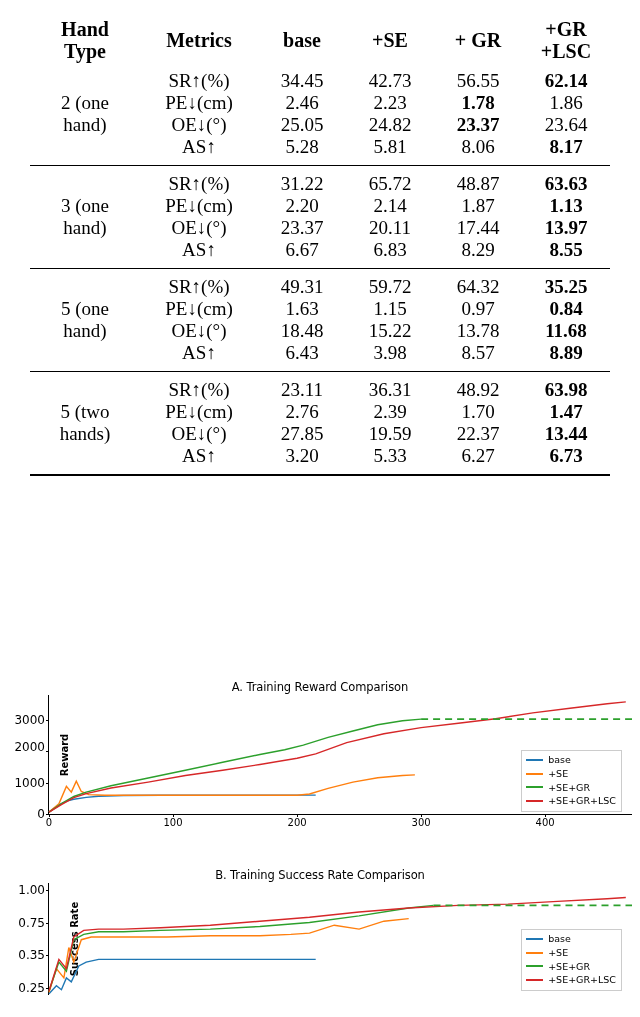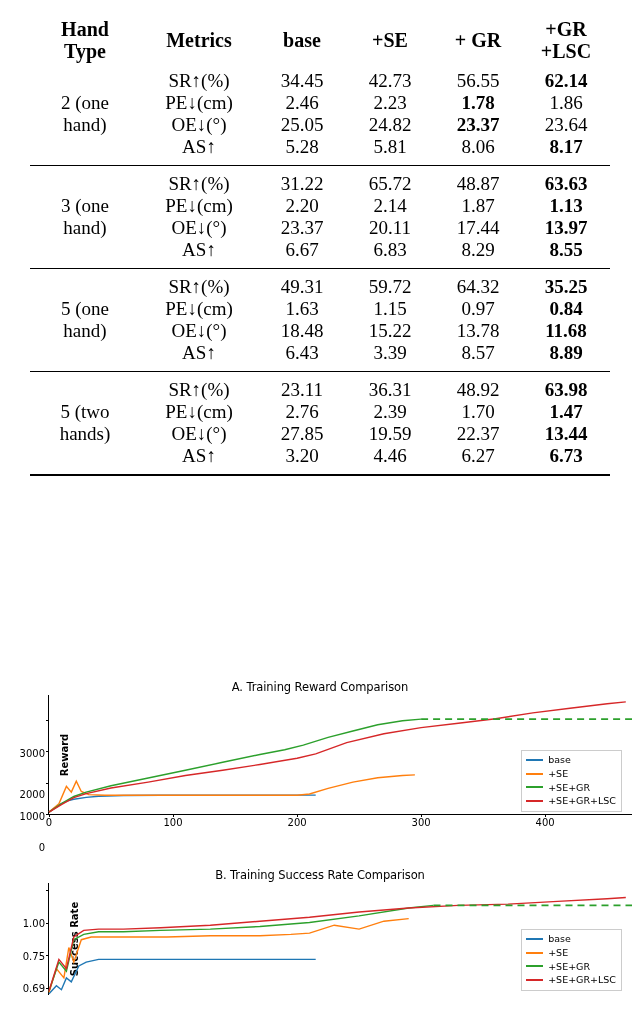--- a/index.html
+++ b/index.html
@@ -96,23 +96,22 @@
     font-weight: bold;
     white-space: nowrap;
   }
   #chartA .ylabel { left: -6px; }
   #chartB .ylabel { left: -12px; }
   .ytick {
     position: absolute;
     right: 100%;
     margin-right: 4px;
     transform: translateY(-50%);
-    font-size: 10px;
+    font-size: 12px;
     white-space: nowrap;
-    margin-top: 33px;
   }
   .xtick {
     position: absolute;
     top: 100%;
     margin-top: 3px;
     transform: translateX(-50%);
     font-size: 10px;
     white-space: nowrap;
   }
   .xlabel {
@@ -281,21 +280,21 @@
           <td class="cell metric">OE↓(°)</td>
           <td class="cell">18.48</td>
           <td class="cell">15.22</td>
           <td class="cell">13.78</td>
           <td class="cell bold">11.68</td>
         </tr>
         <tr>
           <td class="cell handtype"></td>
           <td class="cell metric">AS↑</td>
           <td class="cell">6.43</td>
-          <td class="cell">3.39</td>
+          <td class="cell">3.98</td>
           <td class="cell">8.57</td>
           <td class="cell bold">8.89</td>
         </tr>
         <tr class="grp-spacer">
           <td colspan="6"></td>
         </tr>
         <tr class="rule-sep">
           <td colspan="6" style="border-top:1.2px solid #000;height:0"></td>
         </tr>
         <tr class="grp-spacer">
@@ -321,21 +320,21 @@
           <td class="cell metric">OE↓(°)</td>
           <td class="cell">27.85</td>
           <td class="cell">19.59</td>
           <td class="cell">22.37</td>
           <td class="cell bold">13.44</td>
         </tr>
         <tr>
           <td class="cell handtype"></td>
           <td class="cell metric">AS↑</td>
           <td class="cell">3.20</td>
-          <td class="cell">4.46</td>
+          <td class="cell">5.33</td>
           <td class="cell">6.27</td>
           <td class="cell bold">6.73</td>
         </tr>
         <tr class="grp-spacer">
           <td colspan="6"></td>
         </tr>
         <tr>
           <td colspan="6" style="border-top:2.5px solid #000;height:0"></td>
         </tr>
       </tbody>
@@ -368,21 +367,21 @@
         <path d="M0.0 117.1 L6.2 112.7 L12.4 108.7 L18.6 105.8 L24.8 104.3 L37.2 102.4 L49.6 101.2 L74.4 100.5 L111.6 100.2 L161.3 100.1 L223.3 100.1 L266.7 100.1 " fill="none" stroke="#1f77b4" stroke-width="1.4"></path>
         <path d="M0.0 117.1 L9.9 108.7 L17.4 91.4 L22.3 97.1 L27.3 86.1 L32.3 96.5 L39.7 99.6 L55.8 100.2 L86.8 100.2 L136.4 100.2 L198.5 100.2 L248.1 100.2 L260.5 99.0 L279.1 93.3 L303.9 87.1 L328.7 82.7 L353.5 80.5 L365.9 79.9 " fill="none" stroke="#ff7f0e" stroke-width="1.4"></path>
         <path d="M0.0 117.1 L12.4 108.7 L24.8 101.5 L37.2 97.1 L62.0 90.8 L99.2 83.0 L136.4 75.2 L173.7 67.3 L210.9 59.5 L235.7 54.8 L254.3 50.1 L279.1 42.3 L303.9 36.0 L328.7 29.8 L353.5 25.7 L372.1 24.1 " fill="none" stroke="#2ca02c" stroke-width="1.4"></path>
         <path d="M0.0 117.1 L12.4 109.6 L24.8 102.7 L37.2 98.6 L62.0 93.0 L99.2 87.1 L136.4 80.5 L173.7 75.2 L210.9 69.5 L248.1 63.3 L266.7 58.9 L297.7 47.6 L334.9 38.8 L372.1 32.6 L409.3 28.2 L446.6 23.8 L483.8 17.9 L521.0 13.2 L558.2 8.8 L576.8 6.9 " fill="none" stroke="#d62728" stroke-width="1.4"></path>
         <path d="M372.1 24.1 L583.0 24.1 " fill="none" stroke="#2ca02c" stroke-width="1.6" stroke-dasharray="7,5"></path>
       </svg>
       <div class="ytick" style="top: 119px;">0</div>
       <div class="tickmark" style="top: 119px;"></div>
       <div class="ytick" style="top: 87.6842px;">1000</div>
       <div class="tickmark" style="top: 87.6842px;"></div>
-      <div class="ytick" style="top: 66px;">2000</div>
+      <div class="ytick" style="top: 52px;">2000</div>
       <div class="tickmark" style="top: 56.3684px;"></div>
       <div class="ytick" style="top: 25.0526px;">3000</div>
       <div class="tickmark" style="top: 25.0526px;"></div>
       <div class="xtick" style="left: 0px;">0</div>
       <div class="xtickmark" style="left: 0px;"></div>
       <div class="xtick" style="left: 124.043px;">100</div>
       <div class="xtickmark" style="left: 124.043px;"></div>
       <div class="xtick" style="left: 248.085px;">200</div>
       <div class="xtickmark" style="left: 248.085px;"></div>
       <div class="xtick" style="left: 372.128px;">300</div>
@@ -416,20 +415,20 @@
     </div>
   <svg class="series" width="583" height="112">
         <path d="M0.0 110.7 L7.4 102.8 L12.4 106.7 L17.4 94.9 L22.3 98.8 L29.8 83.0 L37.2 79.1 L49.6 76.4 L74.4 76.4 L124.0 76.4 L186.1 76.4 L248.1 76.4 L266.7 76.4 " fill="none" stroke="#1f77b4" stroke-width="1.4"></path>
         <path d="M0.0 109.4 L7.4 85.6 L14.9 94.9 L19.8 64.6 L24.8 79.1 L32.3 56.7 L42.2 54.0 L55.8 54.0 L80.6 54.0 L117.8 54.0 L161.3 52.7 L210.9 52.7 L241.9 51.4 L260.5 50.1 L285.3 42.2 L310.1 46.1 L334.9 38.2 L359.7 35.6 " fill="none" stroke="#ff7f0e" stroke-width="1.4"></path>
         <path d="M0.0 108.0 L9.9 79.1 L17.4 88.3 L24.8 56.7 L34.7 51.4 L49.6 48.8 L74.4 48.8 L111.6 47.4 L161.3 46.1 L210.9 43.5 L260.5 39.5 L310.1 32.9 L359.7 25.0 L384.5 22.4 " fill="none" stroke="#2ca02c" stroke-width="1.4"></path>
         <path d="M0.0 108.0 L9.9 76.4 L17.4 85.6 L24.8 54.0 L34.7 47.4 L49.6 46.1 L74.4 46.1 L111.6 44.8 L161.3 42.2 L210.9 38.2 L260.5 34.3 L310.1 29.0 L359.7 25.0 L409.3 22.4 L459.0 21.1 L508.6 18.4 L558.2 15.8 L576.8 14.5 " fill="none" stroke="#d62728" stroke-width="1.4"></path>
         <path d="M384.5 22.4 L583.0 22.4 " fill="none" stroke="#2ca02c" stroke-width="1.6" stroke-dasharray="7,5"></path>
       </svg>
       <div class="ytick" style="top: 105.412px;">0.25</div>
       <div class="tickmark" style="top: 105.412px;"></div>
-      <div class="ytick" style="top: 72.4706px;">0.69</div>
+      <div class="ytick" style="top: 72.4706px;">0.35</div>
       <div class="tickmark" style="top: 72.4706px;"></div>
       <div class="ytick" style="top: 39.5294px;">0.75</div>
       <div class="tickmark" style="top: 39.5294px;"></div>
       <div class="ytick" style="top: 6.58824px;">1.00</div>
       <div class="tickmark" style="top: 6.58824px;"></div>
     </div>
 </div>
 
 </body></html>

